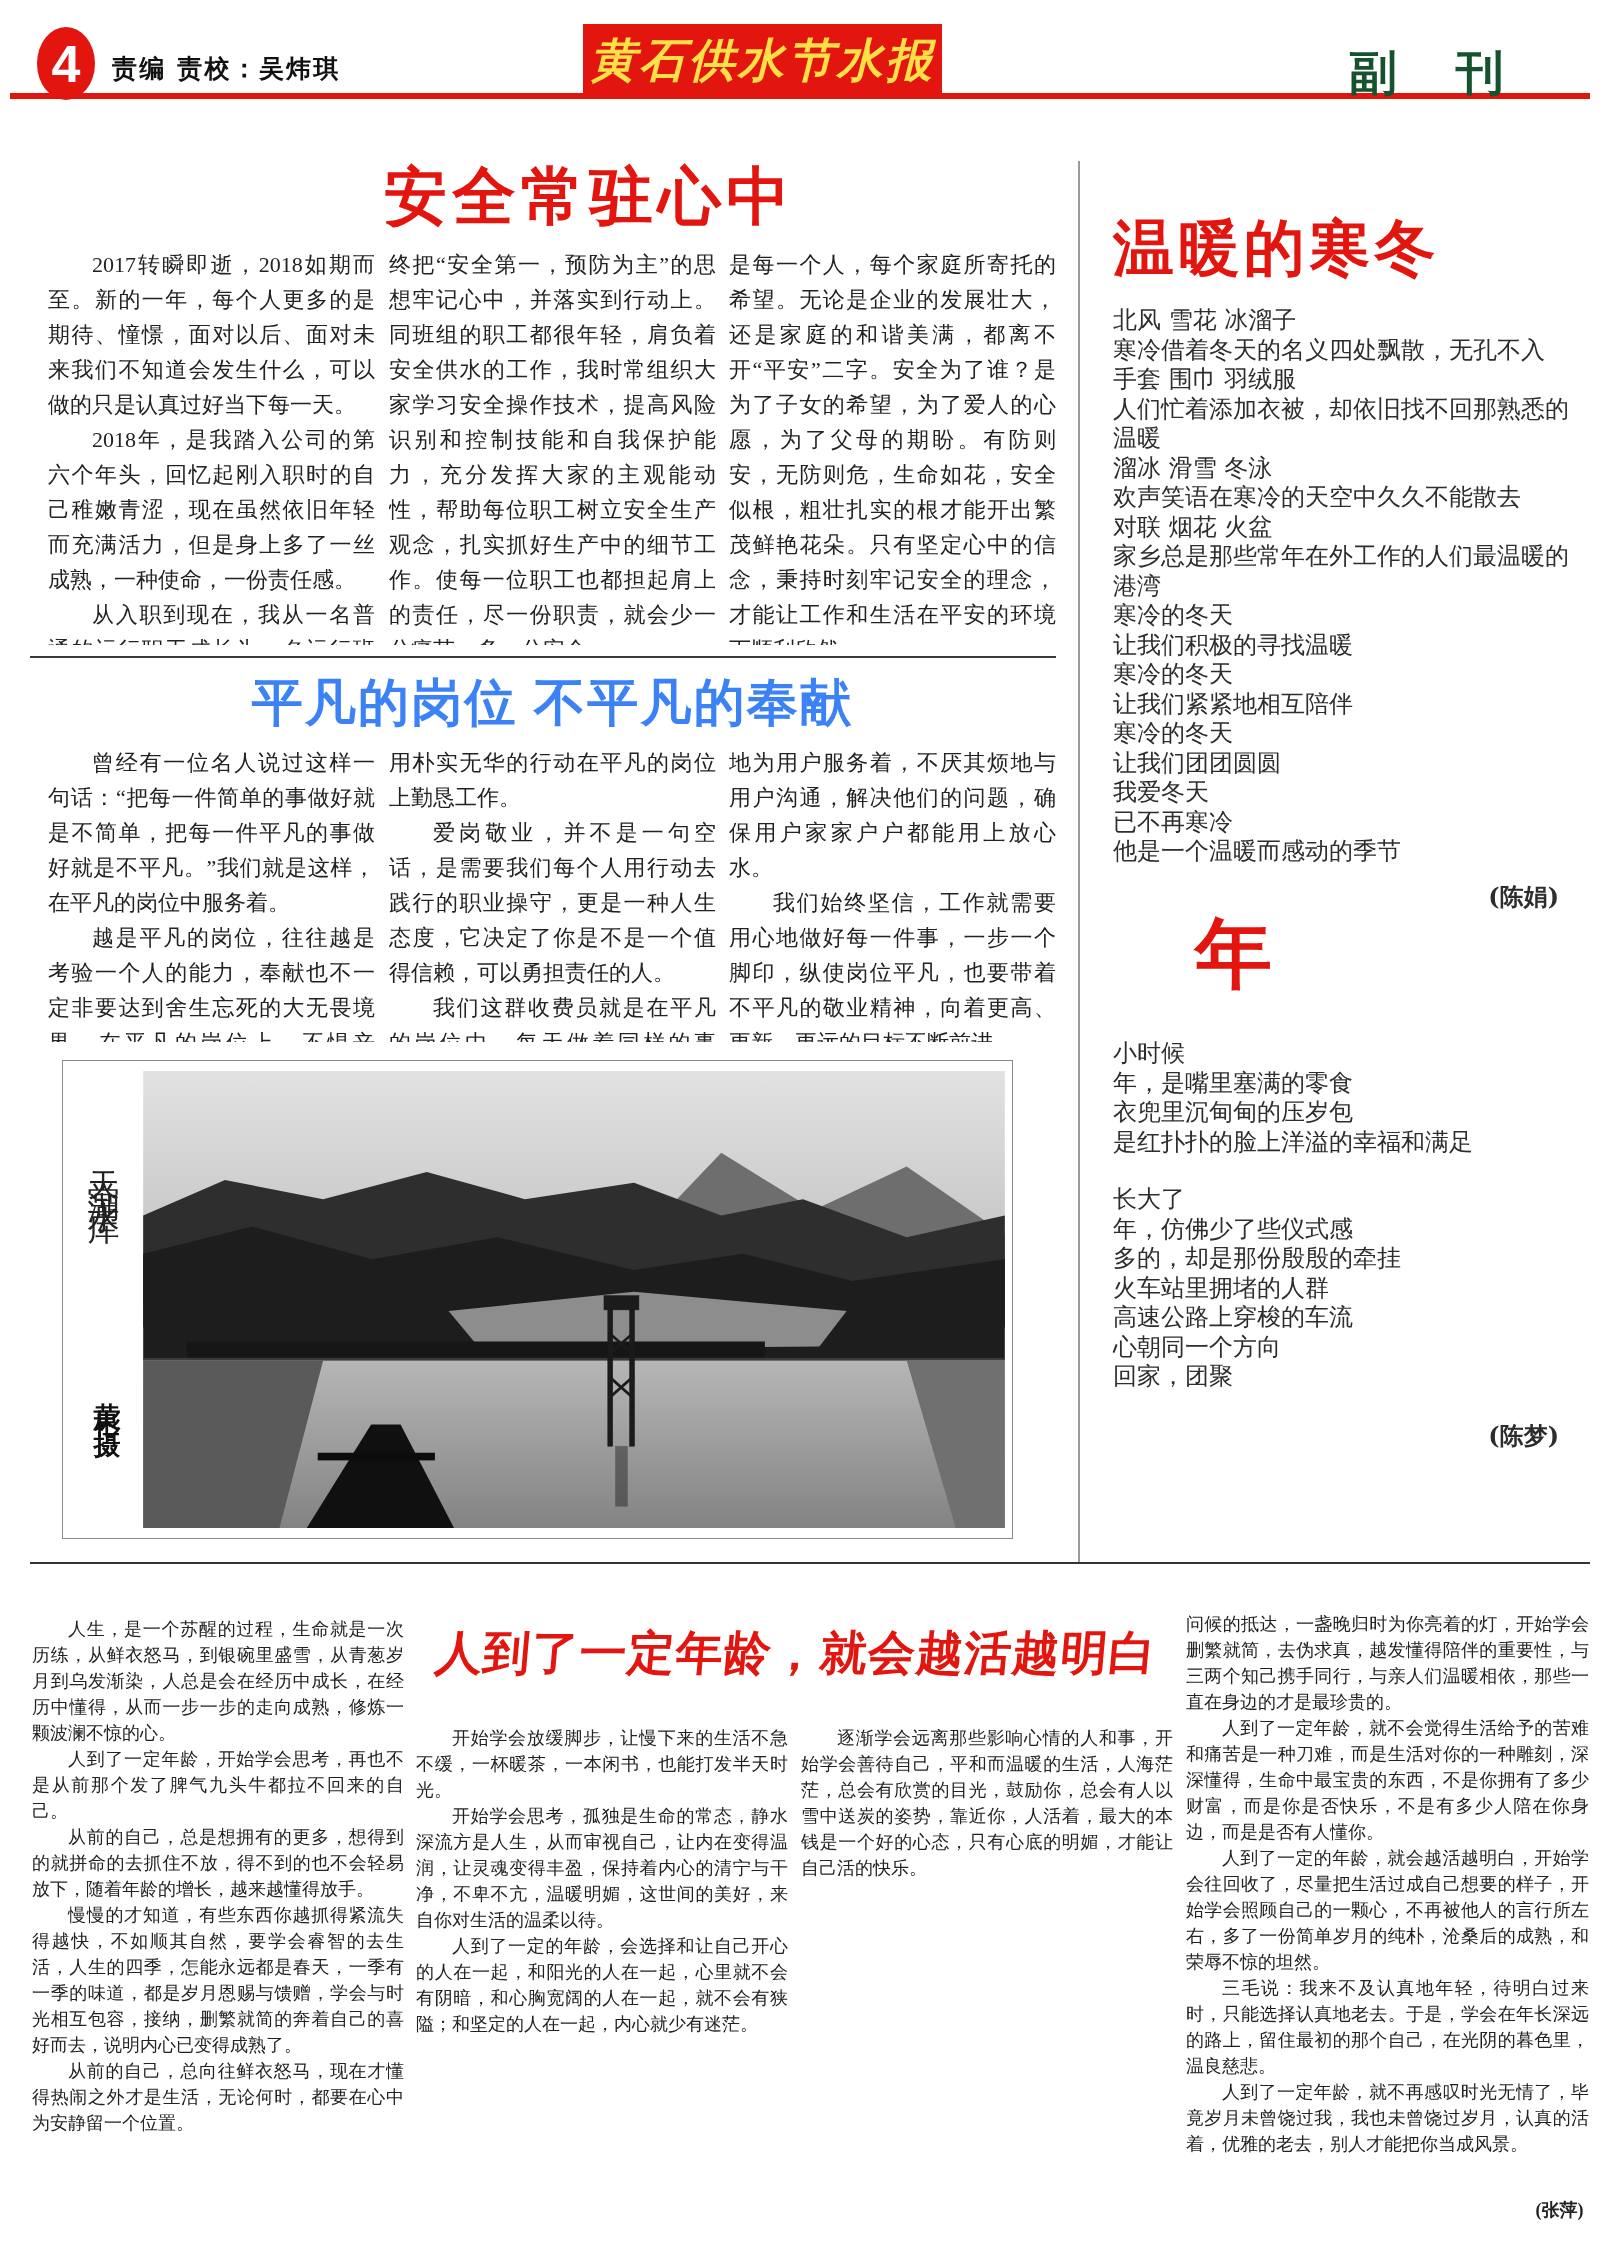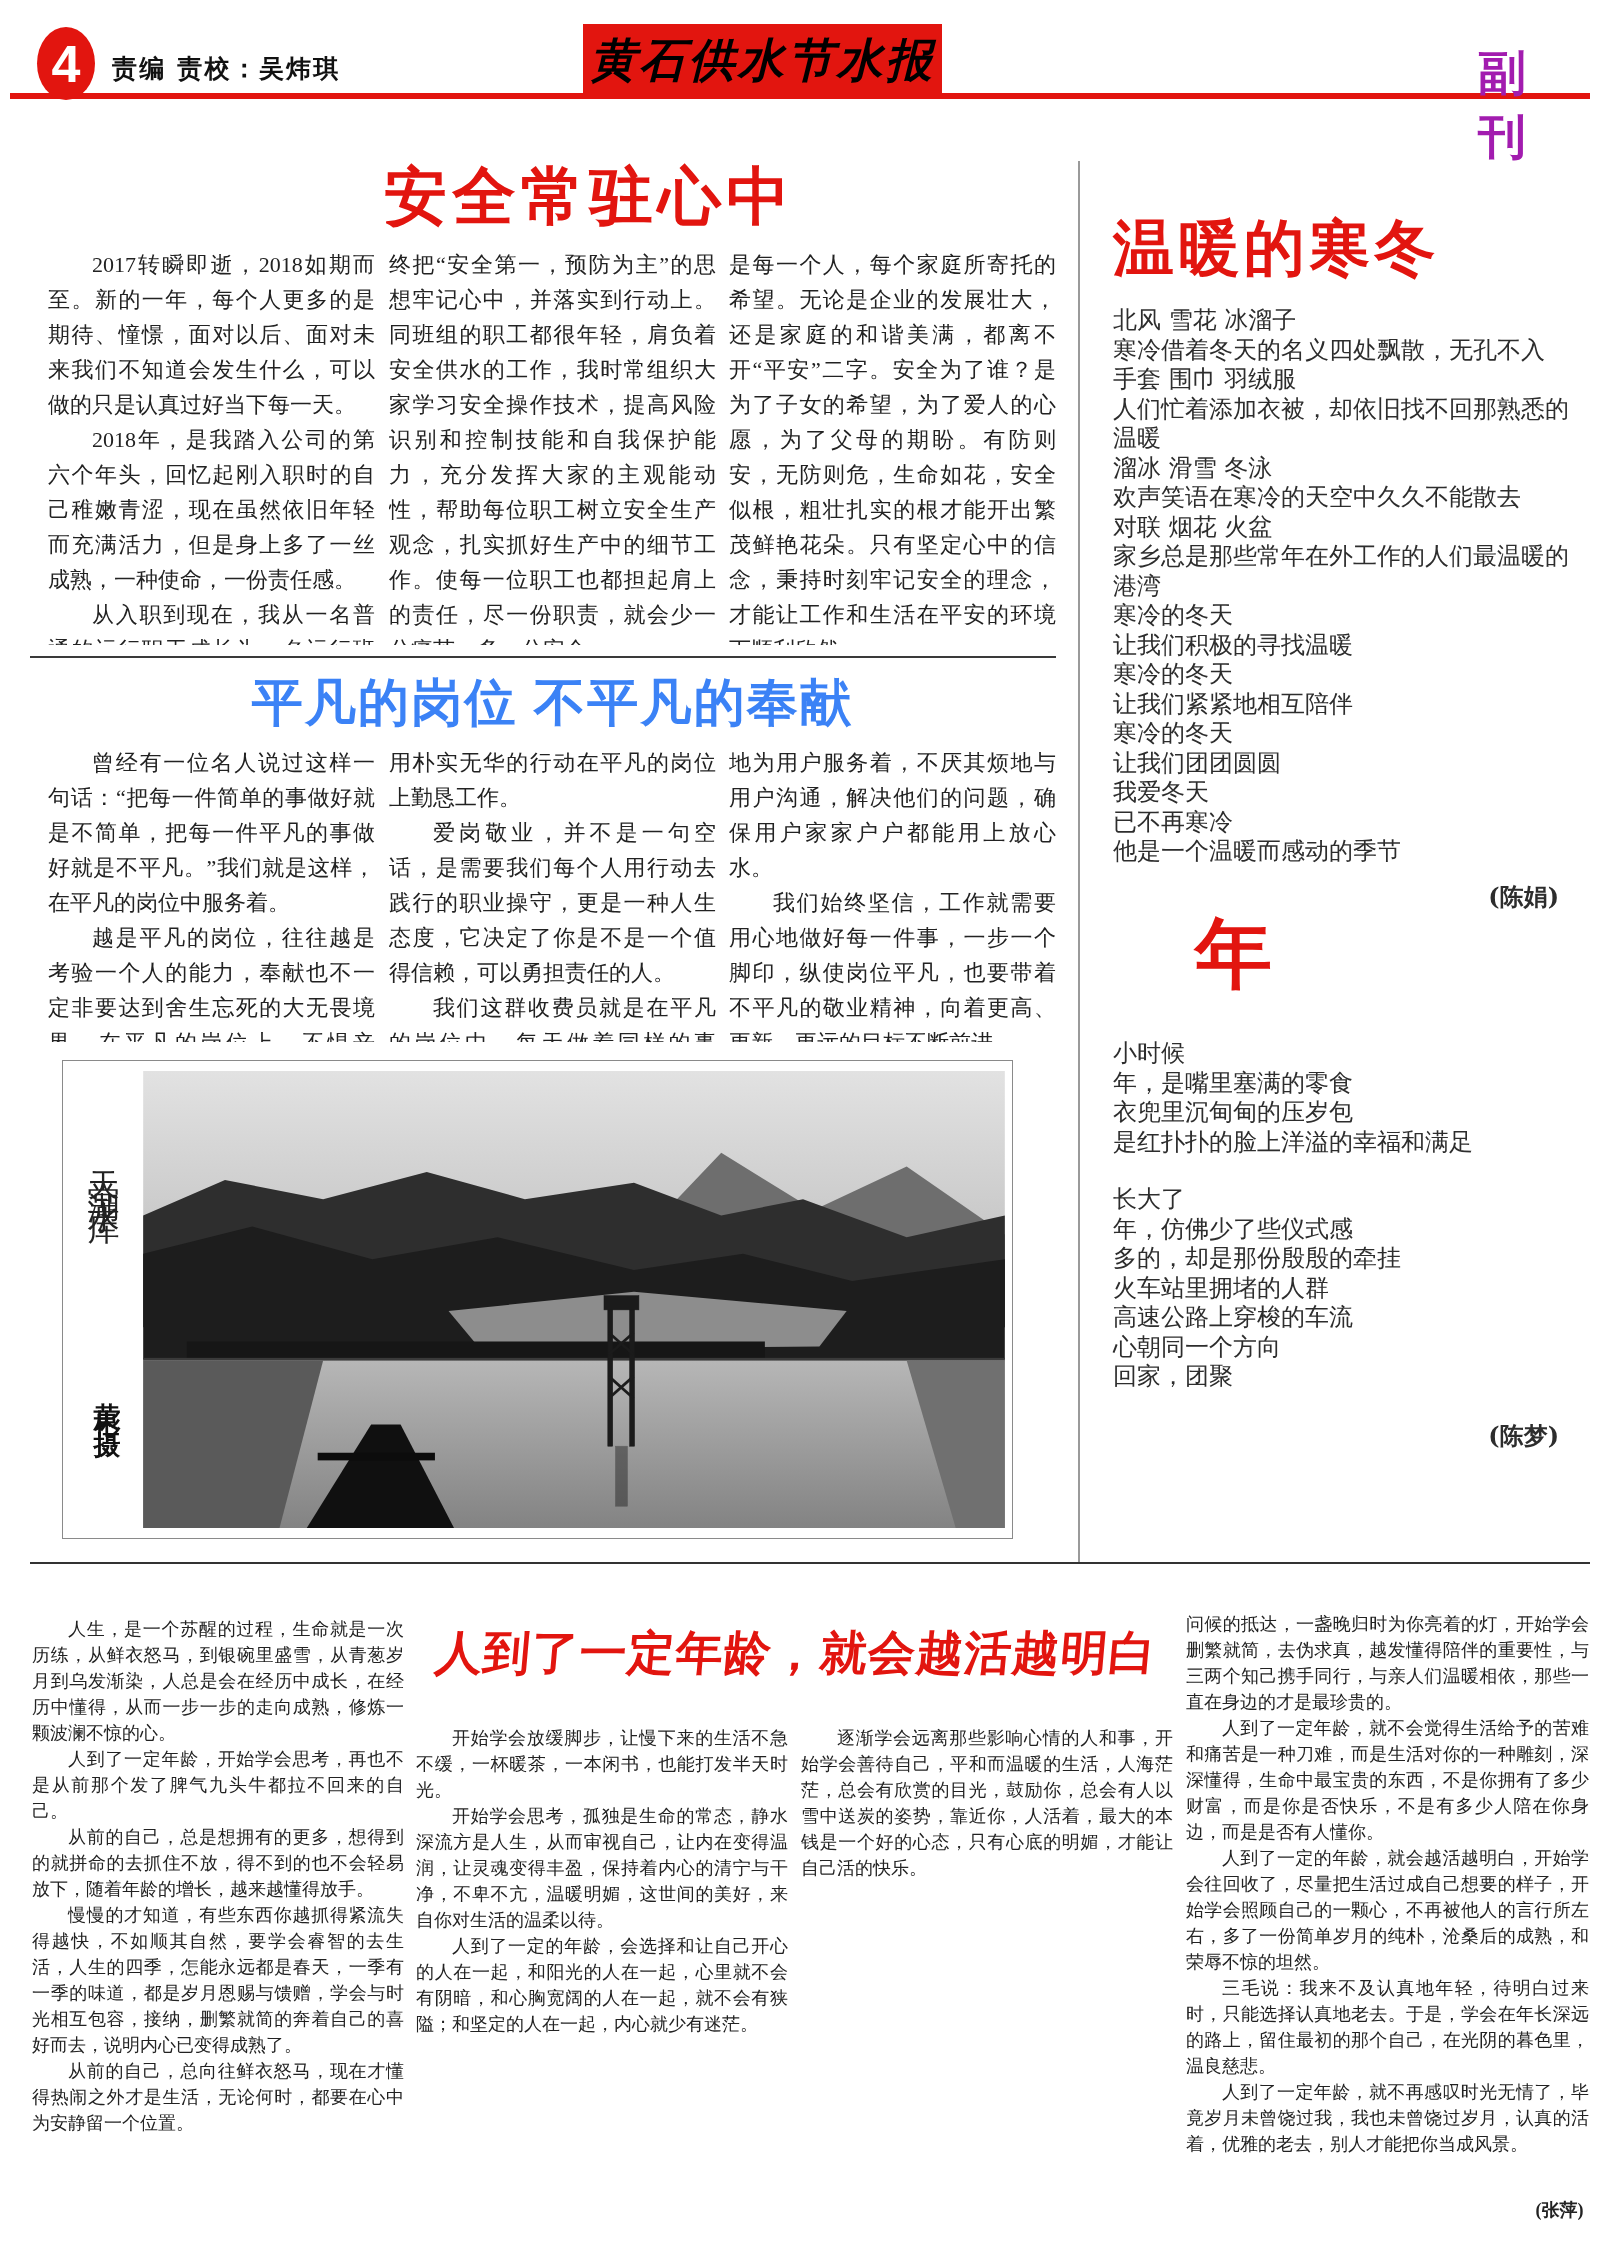--- a/index.html
+++ b/index.html
@@ -7,24 +7,24 @@
   #page { position:relative; width:1619px; height:2261px; background:#fff; overflow:hidden;
           font-family:"Liberation Serif", serif; color:#222; }
   .abs { position:absolute; }
 
   
   .badge { left:37px; top:27px; width:58px; height:73px; background:#e2150f; border-radius:50%;
            display:flex; align-items:center; justify-content:center; color:#fff;
            font:900 52px "Liberation Sans", sans-serif; }
   .editor { left:112px; top:52px; font:700 25px "DejaVu Serif", serif; color:#111; letter-spacing:2.2px; }
   .rule-top { left:9.8px; top:93px; width:1580px; height:6px; background:#e2150f; }
-  .masthead { left:583px; top:24px; width:359px; height:73px; background:#e2150f; color:#000000;
+  .masthead { left:583px; top:24px; width:359px; height:73px; background:#e2150f; color:#fde047;
               display:flex; align-items:center; justify-content:center;
               font:900 46px "DejaVu Serif", serif; font-style:italic; letter-spacing:3.3px; }
-  .section-label { left:1478px; top:41px; font:700 48px "DejaVu Serif", serif; color:#a21caf; letter-spacing:21px; }
+  .section-label { left:1349px; top:41px; font:700 48px "DejaVu Serif", serif; color:#14532d; letter-spacing:21px; }
 
   
   .acol { height:398px; font-size:22px; line-height:35px; text-align:justify; overflow:hidden; }
   .acol p, .bcol p { text-indent:2em; }
   .acol p.cont, .bcol p.cont { text-indent:0; }
   .author { text-align:right; font-weight:700; padding-right:16.4px; margin-top:3.3px; }
 
   .a1-title { left:295px; top:154px; width:589px; text-align:center; color:#e2150f;
               font:900 63px "Liberation Sans", sans-serif; letter-spacing:5.5px; }
   .a1col1 { left:48px;  top:247px; width:327px; }

